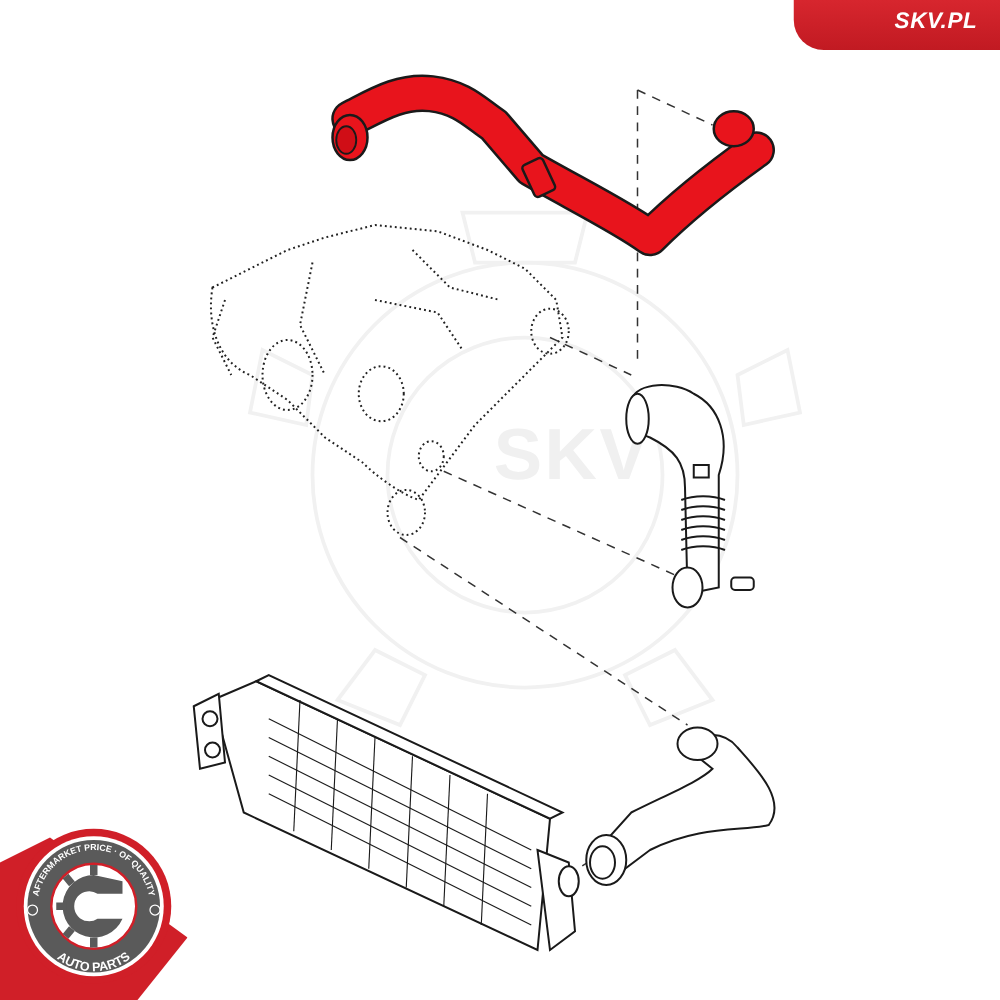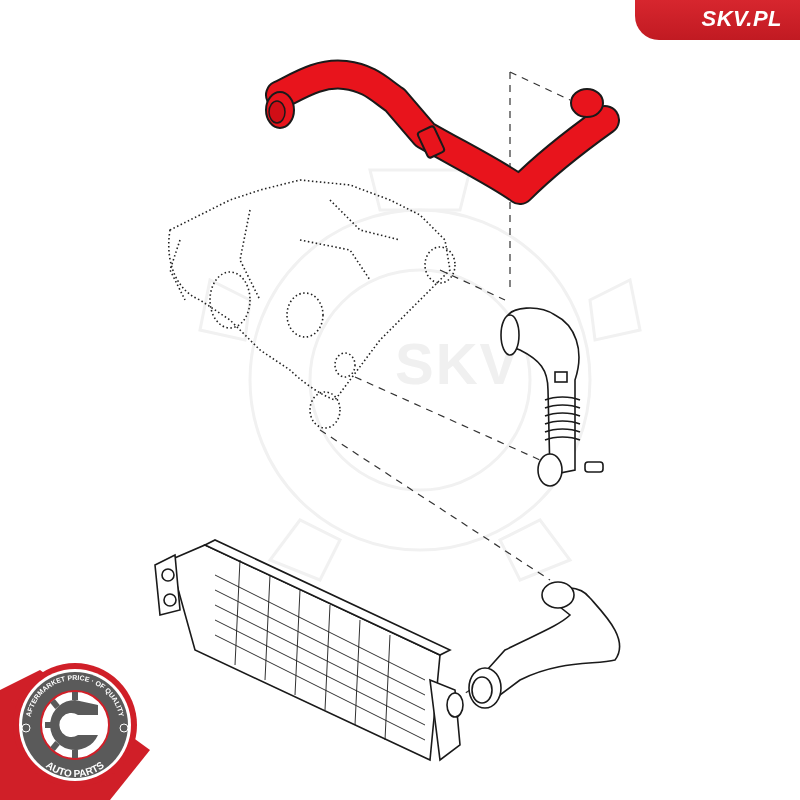--- a/index.html
+++ b/index.html
@@ -1,21 +1,21 @@
 <!DOCTYPE html>
 <html><head>
 <meta charset="utf-8">
 <style>
   html, body { margin:0; padding:0; background:#ffffff; }
   body { width:800px; height:800px; position:relative; overflow:hidden; font-family:"Liberation Sans", sans-serif; }
   .stage { position:absolute; left:0; top:0; width:800px; height:800px; }
   .brand-tab { position:absolute; right:0; top:0; width:165px; height:40px;
     background:linear-gradient(180deg,#d7262e,#c11a22); border-bottom-left-radius:24px; }
   .brand-text { position:absolute; right:18px; top:6px; color:#fff; font-weight:bold; font-style:italic;
-    font-size:22px; letter-spacing:0.5px; font-family:"Liberation Sans", sans-serif; }
+    font-size:18px; letter-spacing:0.5px; font-family:"Liberation Sans", sans-serif; }
   .watermark { position:absolute; left:395px; top:330px; font-size:58px; color:#f0f0f0; font-weight:bold; letter-spacing:2px;
     font-family:"Liberation Sans", sans-serif; }
   svg.diagram { position:absolute; left:0; top:0; }
   .badge { position:absolute; left:0; top:630px; width:150px; height:170px; }
   .badge-center-text { font-family:"DejaVu Sans", sans-serif; }
 </style>
 </head>
 <body>
 
 <div class="stage">

